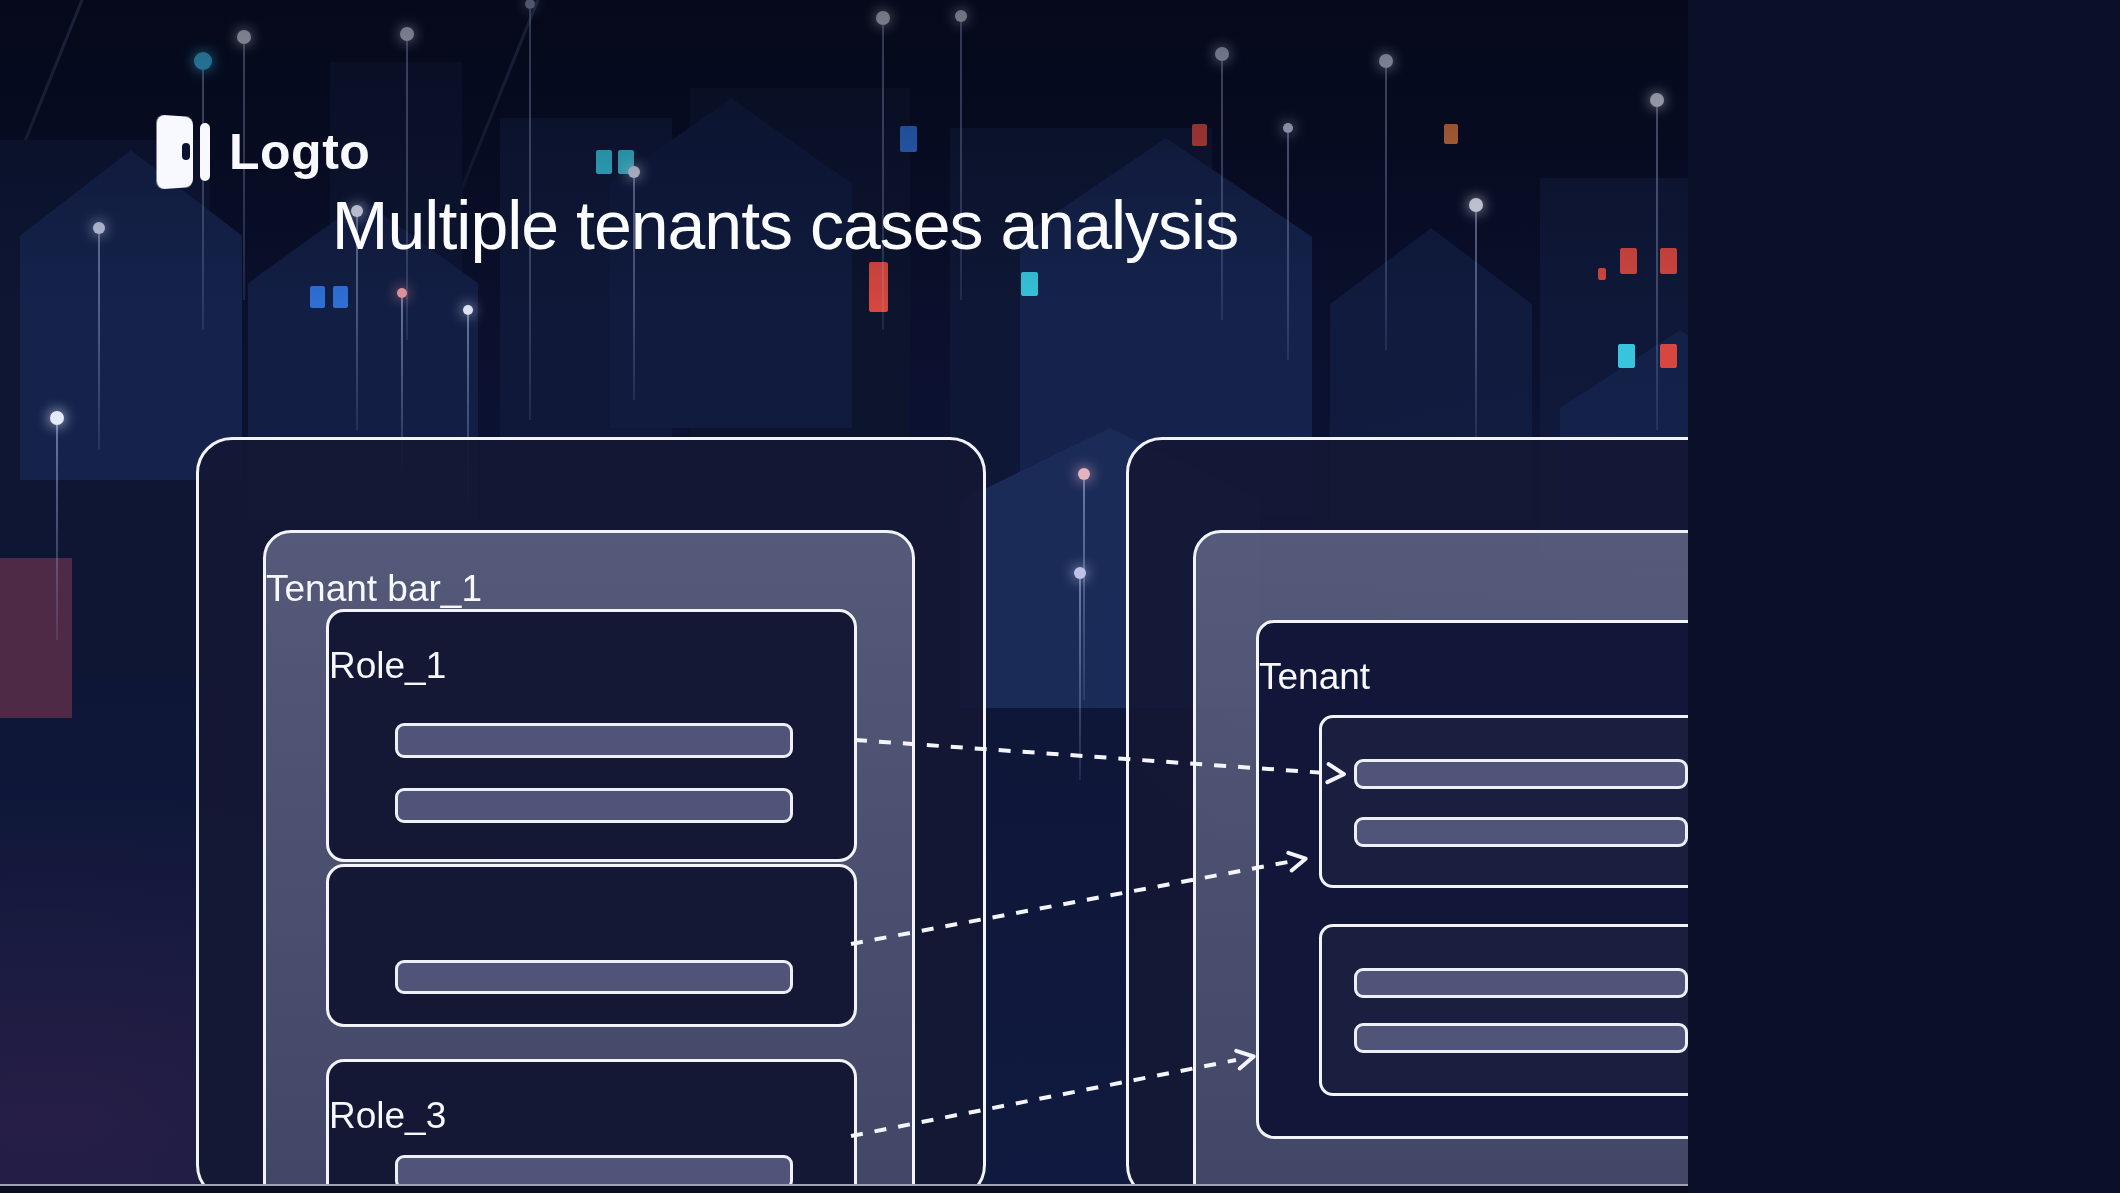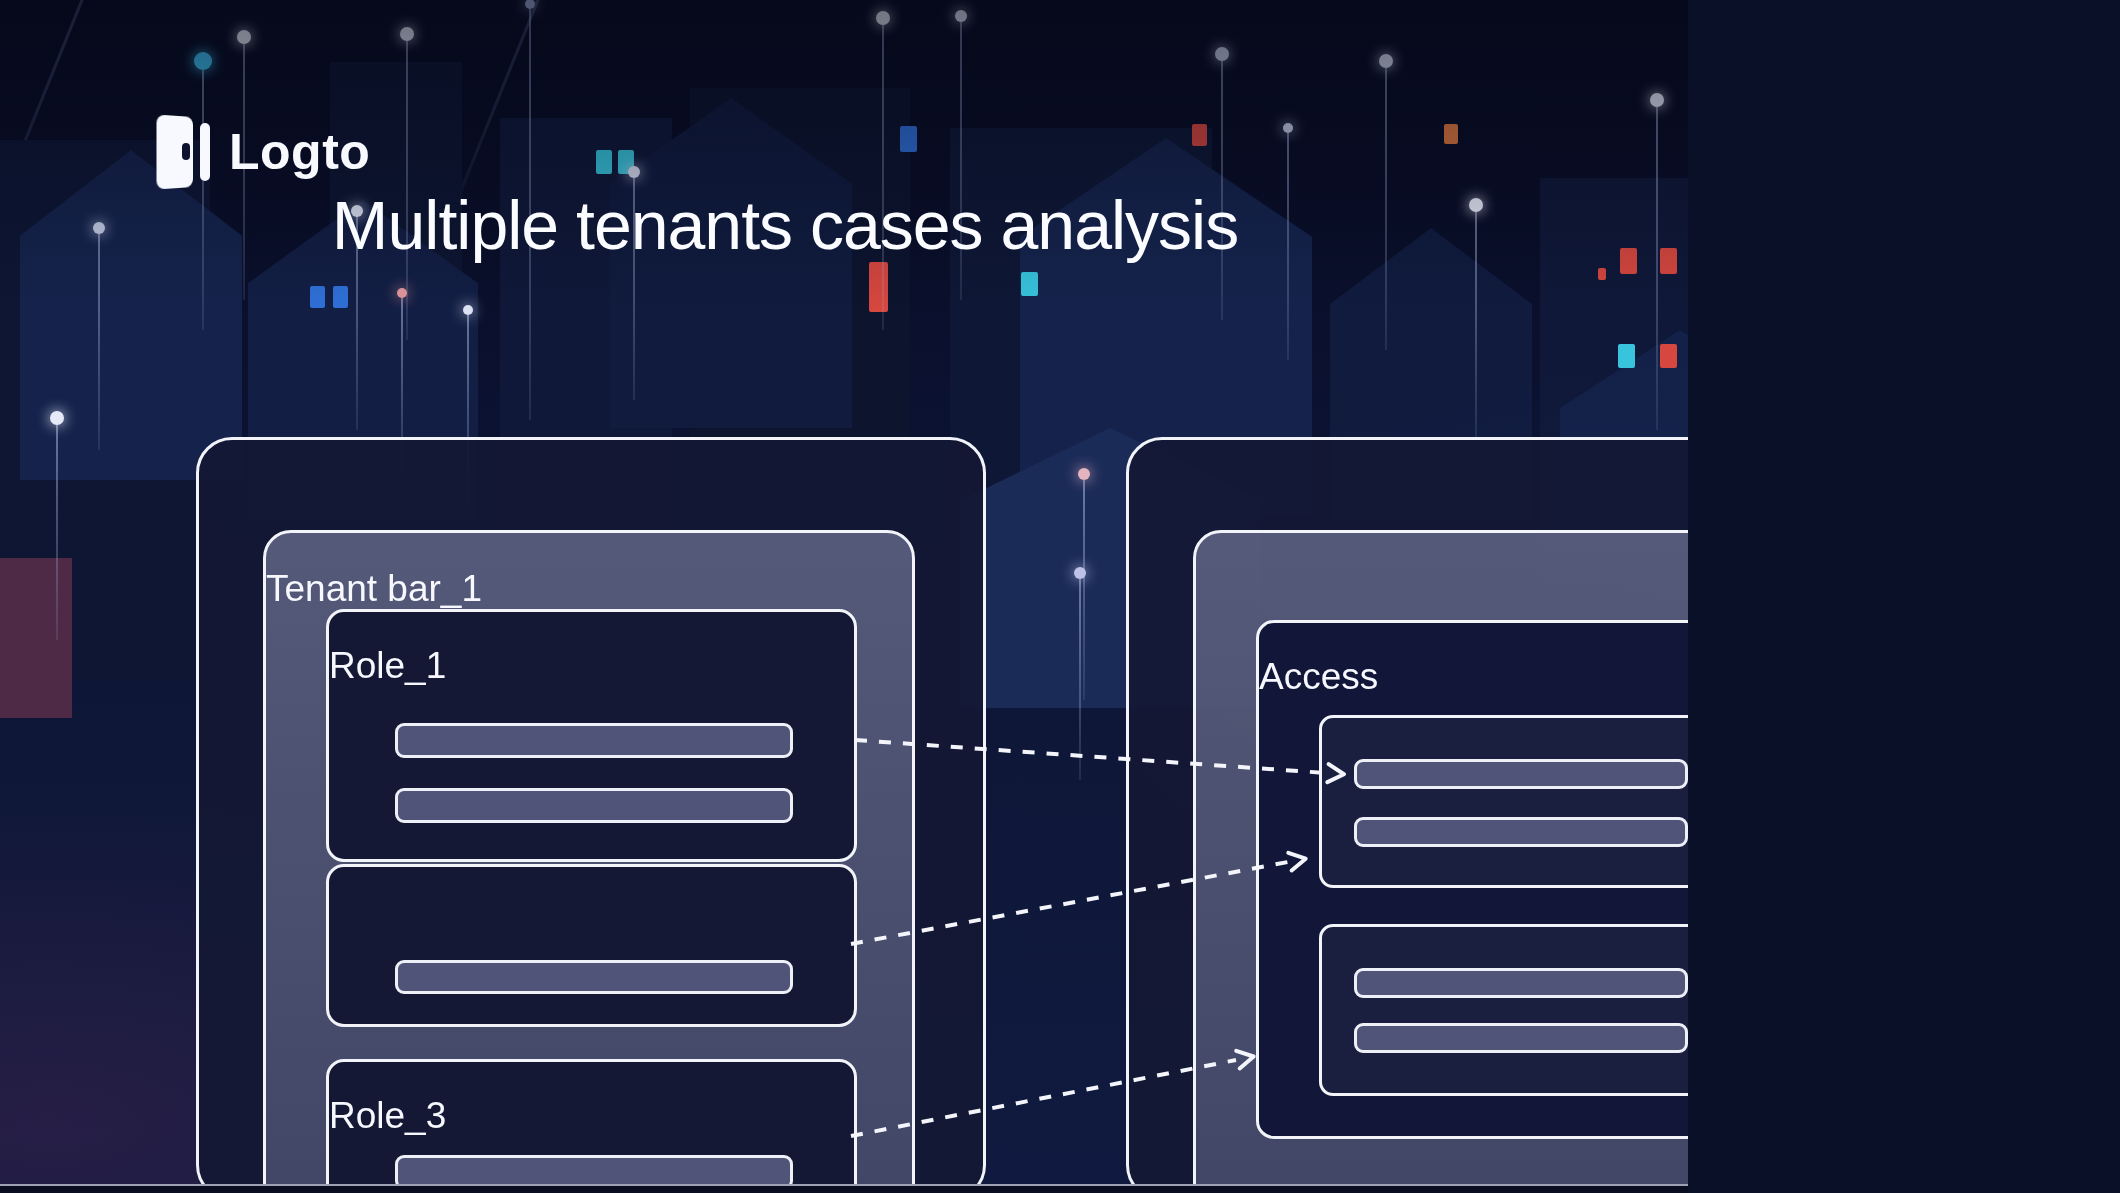--- a/index.html
+++ b/index.html
@@ -197,21 +197,21 @@
         <div class="box-head">Role_3</div>
         <div class="bar b1"></div>
       </div>
     </div>
   </section>
 
   <section class="panel right">
     <div class="container-box baz-box">
 
       <div class="card access-box">
-        <div class="box-head">Access</div>
+        <div class="box-head">Tenant</div>
 
         <div class="access-group g1">
           <div class="bar b1"></div>
           <div class="bar b2"></div>
         </div>
 
         <div class="access-group g2">
           <div class="bar b1"></div>
           <div class="bar b2"></div>
         </div>

